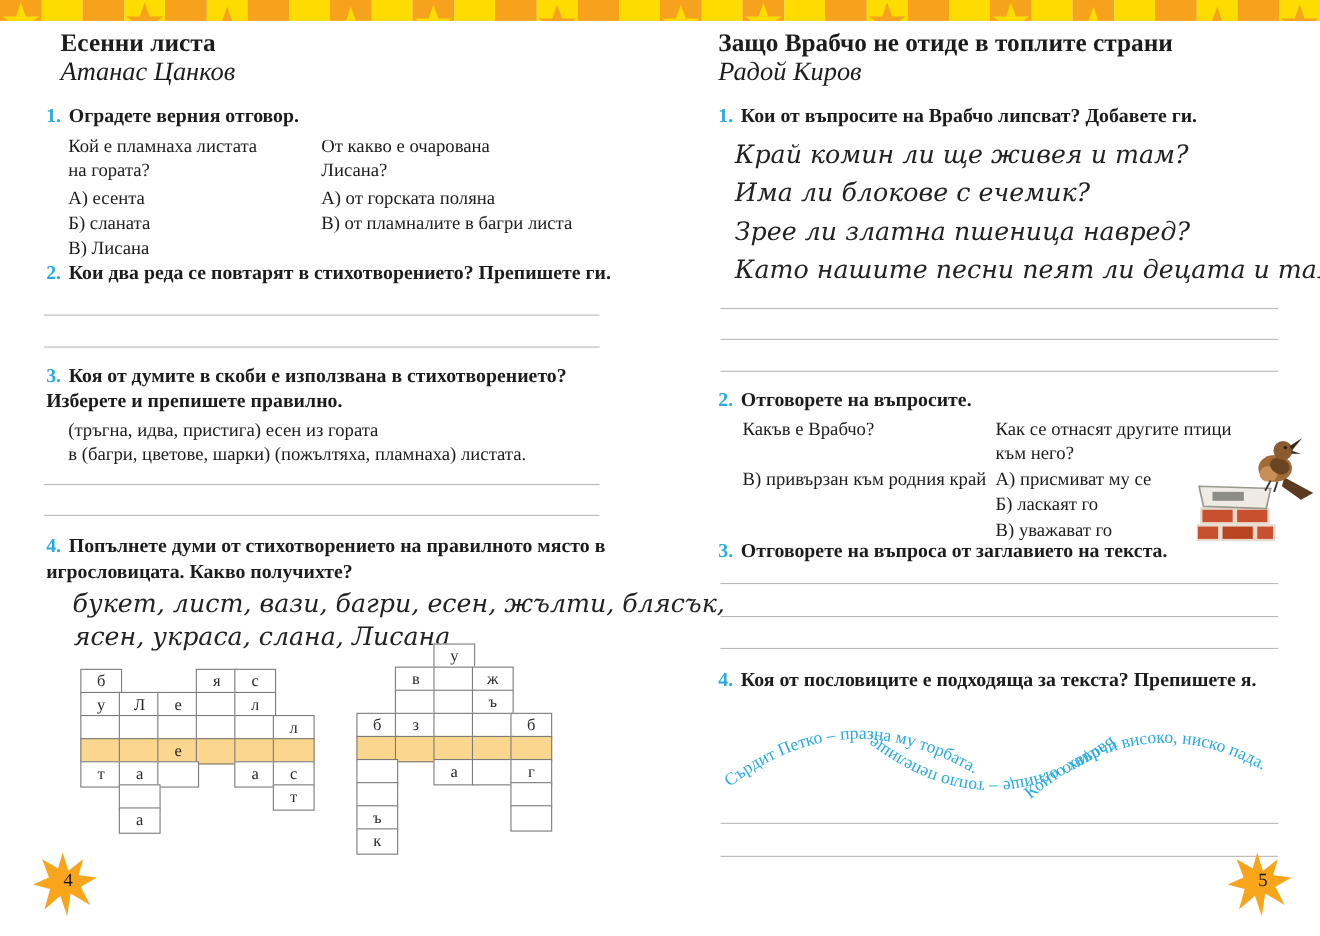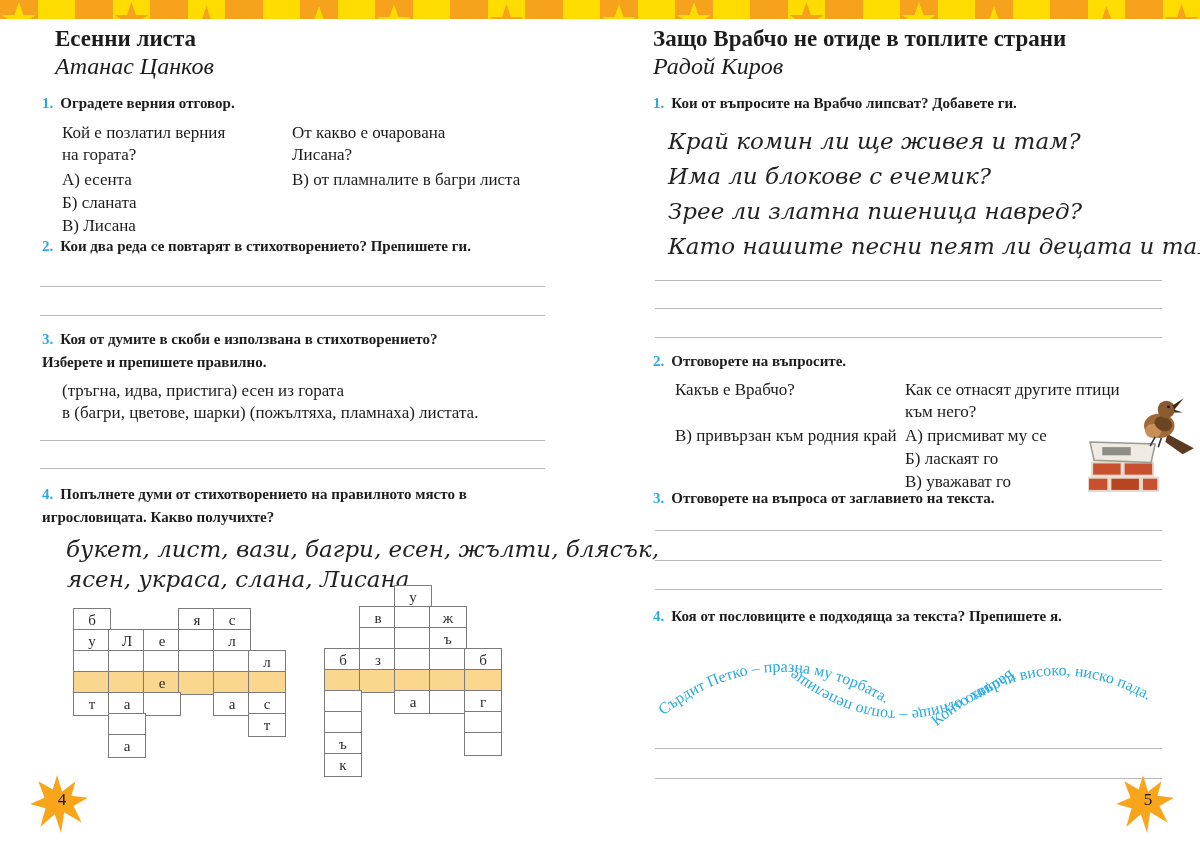--- a/index.html
+++ b/index.html
@@ -7,21 +7,21 @@
          font-family:"Liberation Serif",serif;color:#1c1c1c;}
   .abs{position:absolute;}
   
   .banner{position:absolute;left:0;top:0;width:1200px;height:19px;overflow:hidden;display:flex;}
   .bsq{position:relative;width:37.5px;height:19px;flex:0 0 37.5px;}
   .bstar{position:absolute;width:34px;height:34px;top:3px;left:2px;
          clip-path:polygon(50% 0%,63% 38%,100% 38%,69% 59%,82% 100%,50% 75%,18% 100%,31% 59%,0% 38%,37% 38%);}
   
   .title{font-size:23px;font-weight:bold;white-space:nowrap;}
   .author{font-size:24px;font-style:italic;white-space:nowrap;}
-  .ex-header{font-size:15px;font-weight:bold;white-space:nowrap;}
+  .ex-header{font-size:18px;font-weight:bold;white-space:nowrap;}
   .ex-num{color:#29ABE2;margin-right:7px;font-weight:bold;}
   .body-text{font-size:17px;line-height:22px;white-space:nowrap;}
   .opts{font-size:17px;line-height:23px;white-space:nowrap;}
   .hand{font-family:"DejaVu Serif",serif;font-style:italic;white-space:nowrap;color:#222;}
   .hand-words{font-size:23px;line-height:32px;}
   .hand-q{font-size:23px;line-height:35px;}
   
   .line{position:absolute;width:505px;height:0;border-top:1.5px solid #b9b9b9;}
   
   .cw{position:absolute;}
@@ -104,33 +104,34 @@
     </div>
 
   <div>
     <div class="abs title" style="left:55px;top:26px">Есенни листа</div>
     <div class="abs author" style="left:55px;top:53px">Атанас Цанков</div>
 
     <div class="abs ex-header" style="left:42px;top:95px">
       <span class="ex-num">1.</span><span>Оградете верния отговор.</span>
     </div>
     <div class="abs body-text" style="left:62px;top:122px">
-      <div>Кой е позлатил верния</div>
+      <div>Кой е пламнаха листата</div>
       <div>на гората?</div>
     </div>
     <div class="abs body-text" style="left:292px;top:122px">
       <div>От какво е очарована</div>
       <div>Лисана?</div>
     </div>
     <div class="abs opts" style="left:62px;top:168px">
       <div>А) есента</div>
       <div>Б) сланата</div>
       <div>В) Лисана</div>
     </div>
     <div class="abs opts" style="left:292px;top:168px">
+      <div>А) от горската поляна</div>
       <div>В) от пламналите в багри листа</div>
     </div>
 
     <div class="abs ex-header" style="left:42px;top:238px">
       <span class="ex-num">2.</span><span>Кои два реда се повтарят в стихотворението? Препишете ги.</span>
     </div>
     <div class="line" style="left:40px;top:286px"></div>
     <div class="line" style="left:40px;top:315px"></div>
 
     <div class="abs ex-header" style="left:42px;top:331px">

